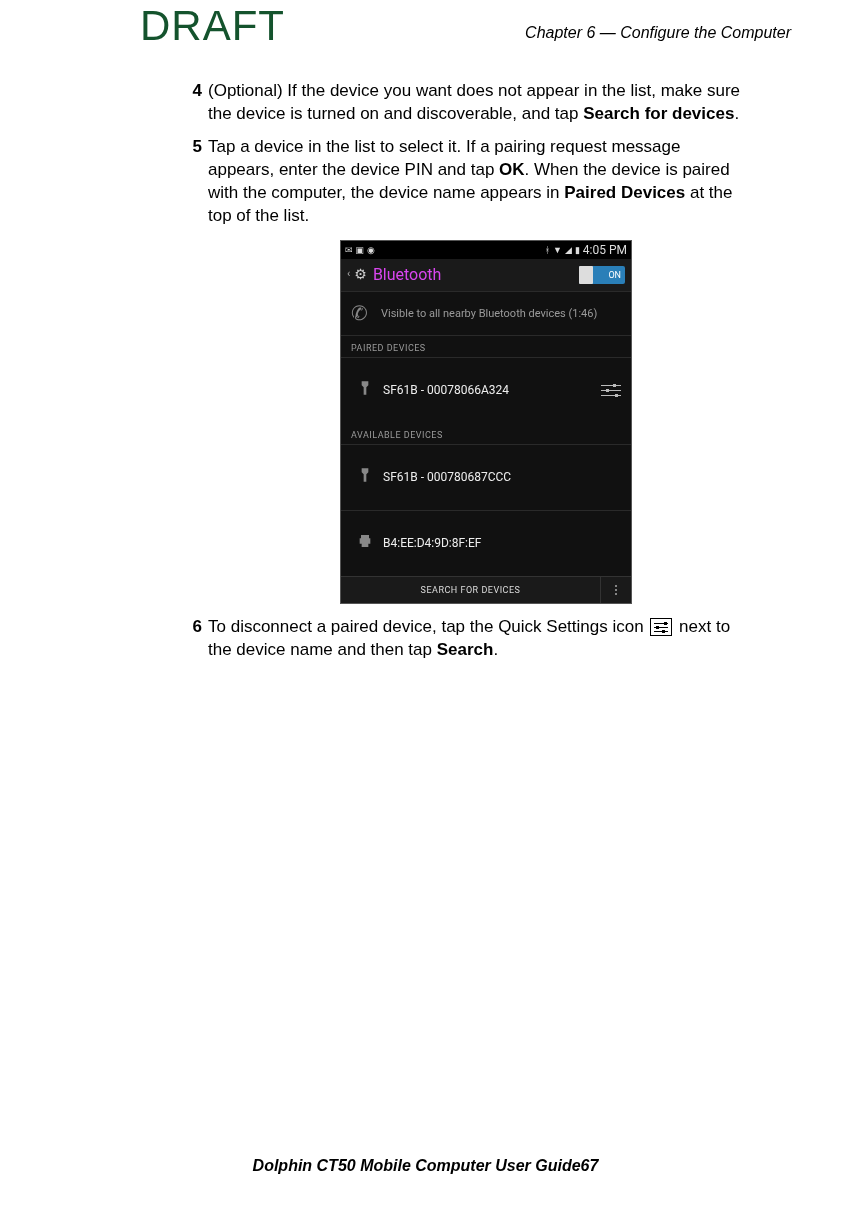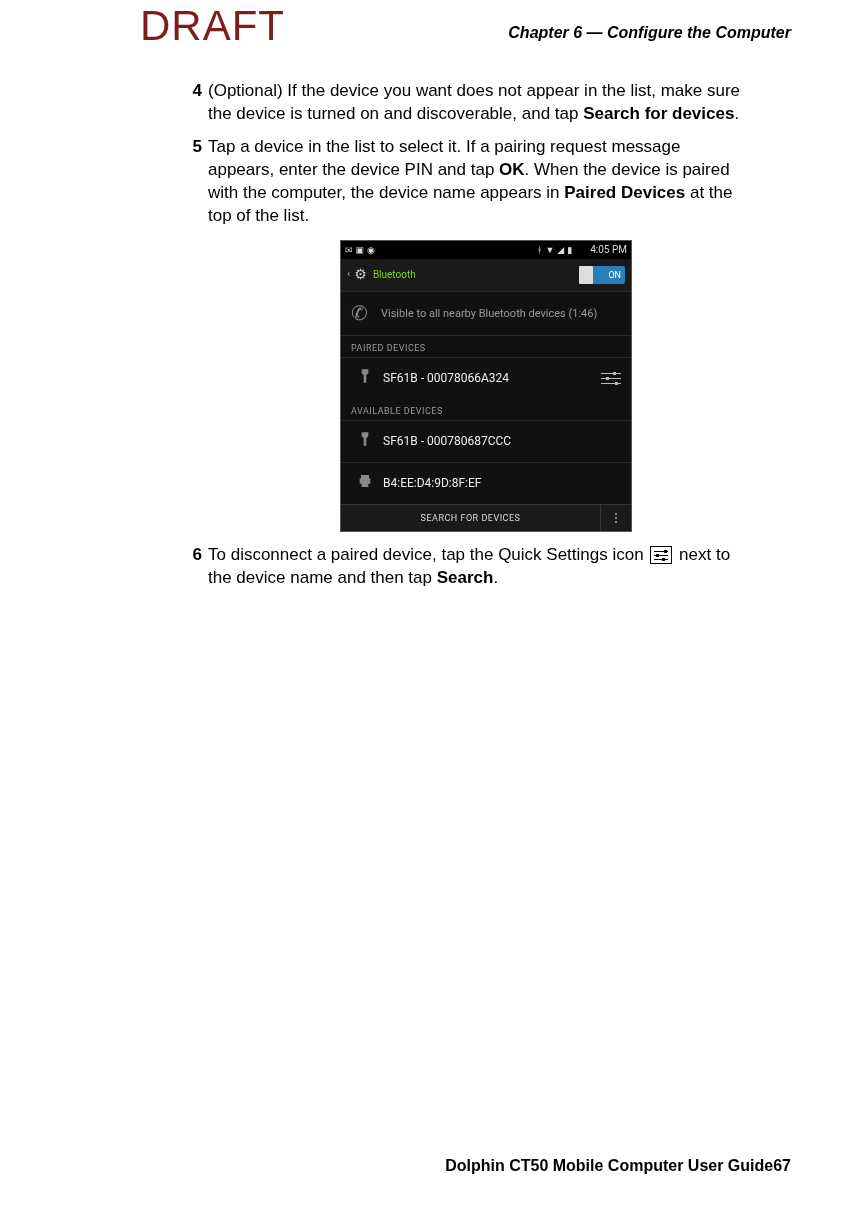--- a/index.html
+++ b/index.html
@@ -13,35 +13,35 @@
     position: relative;
   }
   .page {
     width: 851px;
     height: 1205px;
     position: relative;
     box-sizing: border-box;
     padding: 20px 60px 40px 60px;
   }
   .draft {
-    color: #7f1d1d;
+    color: #14532d;
     font-size: 42px;
     font-family: Arial, sans-serif;
     font-weight: 400;
     position: absolute;
     top: 2px;
     left: 140px;
     letter-spacing: 1px;
   }
   .chapter-header {
     position: absolute;
     top: 24px;
     right: 60px;
     font-style: italic;
-    font-weight: bold;
+    font-weight: normal;
     font-size: 16px;
   }
   .steps {
     margin-top: 60px;
     margin-left: 120px;
     width: 570px;
     font-size: 17px;
     line-height: 1.35;
   }
   .step {
@@ -75,31 +75,31 @@
     height: 18px;
     background: #000;
     display: flex;
     align-items: center;
     padding: 0 4px;
     font-size: 9px;
     color: #ddd;
   }
   .statusbar .left-icons { flex: 1; display:flex; gap:3px; }
   .statusbar .right { display:flex; align-items:center; gap:3px; }
-  .statusbar .clock { font-size: 10px; margin-left: 15px; }
+  .statusbar .clock { font-size: 12px; }
   .titlebar {
     height: 32px;
     background: #1a1a1a;
     display: flex;
     align-items: center;
     padding: 0 6px;
     border-bottom: 1px solid #2a2a2a;
   }
   .titlebar .gear { color:#ccc; font-size:14px; margin-right:6px; }
-  .titlebar .title { font-size: 10px; color:#84cc16; flex:1; }
+  .titlebar .title { font-size: 16px; color:#d946ef; flex:1; }
   .toggle-on {
     width: 42px;
     height: 18px;
     background: #2a7fb8;
     color: #fff;
     font-size: 9px;
     display: flex;
     align-items: center;
     justify-content: flex-end;
     padding-right: 4px;
@@ -130,21 +130,21 @@
   .self-device .sub { font-size: 11px; color:#9a9a9a; line-height:1.2; }
   .section-label {
     font-size: 9px;
     color:#9a9a9a;
     padding: 6px 10px 3px;
     letter-spacing: 0.5px;
   }
   .dev-row {
     display:flex;
     align-items: center;
-    padding: 10px 10px;
+    padding: 22px 10px;
     border-top: 1px solid #2a2a2a;
   }
   .dev-row:last-child { border-bottom: 1px solid #2a2a2a; }
   .dev-ico {
     width: 28px;
     text-align:center;
     font-size: 14px;
     color:#888;
   }
   .dev-name {
@@ -226,21 +226,22 @@
   .inline-sliders-icon .k { position:absolute; width:3px; height:3px; background:#000; }
   .inline-sliders-icon .k1 { top:3px; left:13px; }
   .inline-sliders-icon .k2 { top:7px; left:5px; }
   .inline-sliders-icon .k3 { top:11px; left:11px; }
   .footer {
     position:absolute;
     bottom: 30px;
     left: 60px;
     right: 60px;
     display:flex;
-    justify-content: flex-end;
+    justify-content: center;
+    font-style: italic;
     font-weight: bold;
     font-size: 16px;
   }
   svg.dev-svg { width:16px; height:16px; fill:#888; }
 </style>
 </head>
 <body>
 
 <div class="page">
   <div class="draft">DRAFT</div>

